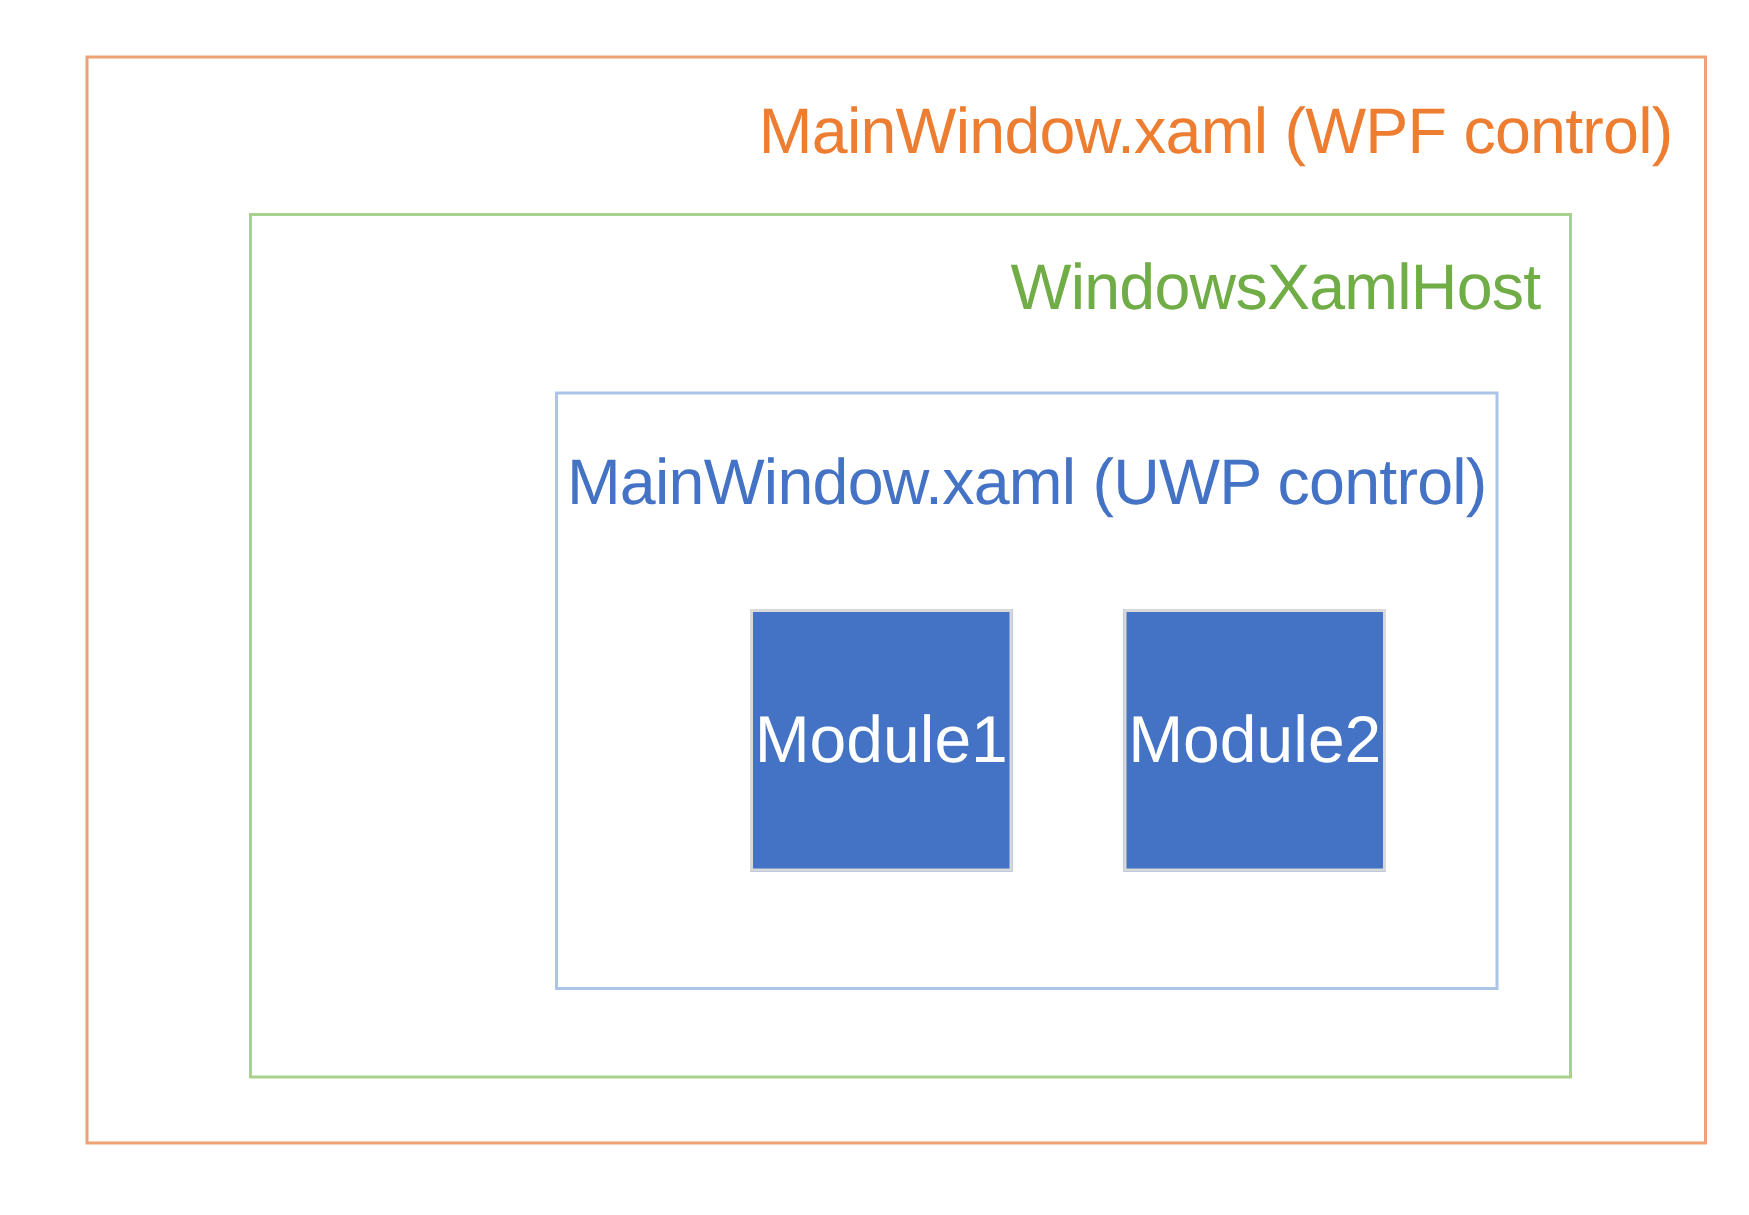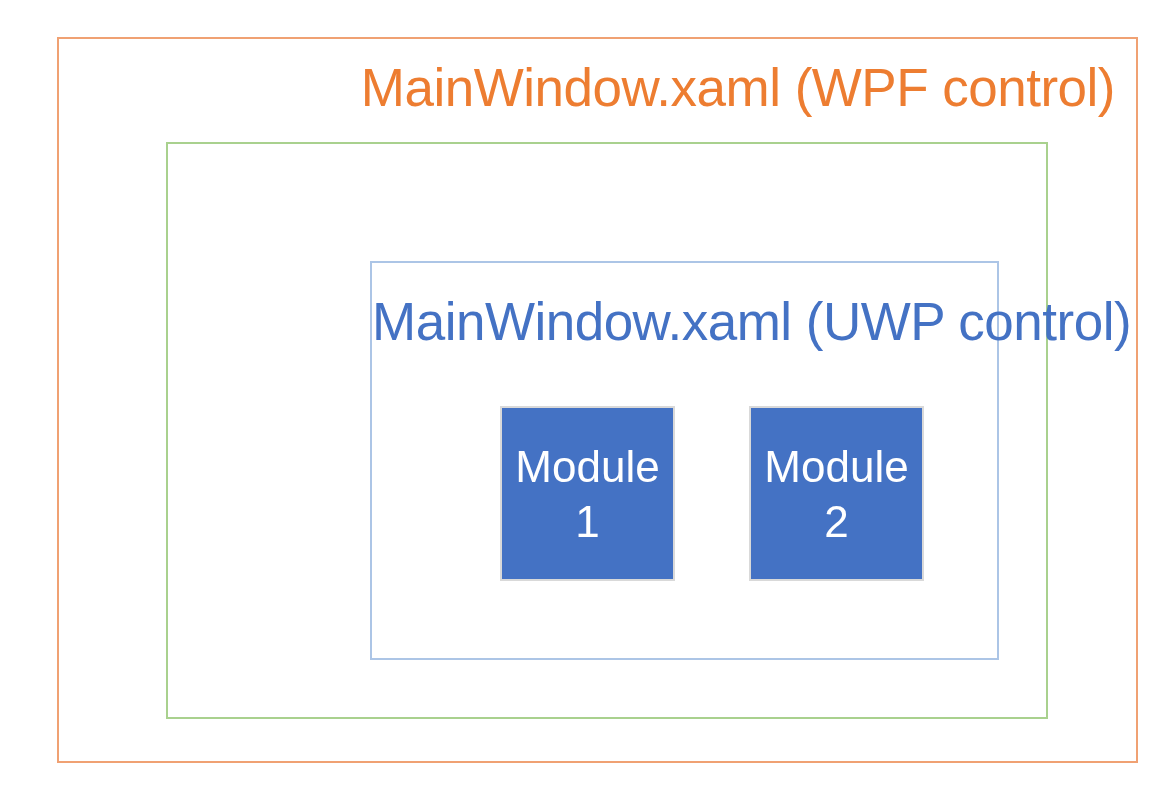--- a/index.html
+++ b/index.html
@@ -16,21 +16,21 @@
     overflow: hidden;
   }
   .box {
     position: absolute;
     box-sizing: border-box;
     background: transparent;
   }
   .box-title {
     position: absolute;
     white-space: nowrap;
-    font-size: 53px;
+    font-size: 43px;
     line-height: 50px;
     letter-spacing: -0.5px;
   }
   
   .outer-box {
     left: 57px;
     top: 37px;
     width: 1081px;
     height: 726px;
     border: 2px solid #F0A173;
@@ -74,38 +74,39 @@
     box-sizing: border-box;
     top: 143px;
     width: 175px;
     height: 175px;
     background: #4472C4;
     border: 2px solid #D9D9D9;
     color: #ffffff;
     font-size: 44px;
     line-height: 55px;
     display: flex;
-    flex-direction: column;
+    flex-direction: row;
     align-items: center;
     justify-content: center;
     text-align: center;
   }
   .module-1 { left: 128px; }
   .module-2 { left: 377px; }
   .module .line { display: block; }
 </style>
 </head>
 <body>
 
 <div class="canvas">
 
   <div class="box outer-box">
     <div class="box-title outer-title">MainWindow.xaml (WPF control)</div>
 
     <div class="box host-box">
+      <div class="box-title host-title">WindowsXamlHost</div>
 
       <div class="box shell-box">
         <div class="box-title shell-title">MainWindow.xaml (UWP control)</div>
 
         <div class="module module-1">
           <span class="line">Module</span>
           <span class="line">1</span>
         </div>
 
         <div class="module module-2">

